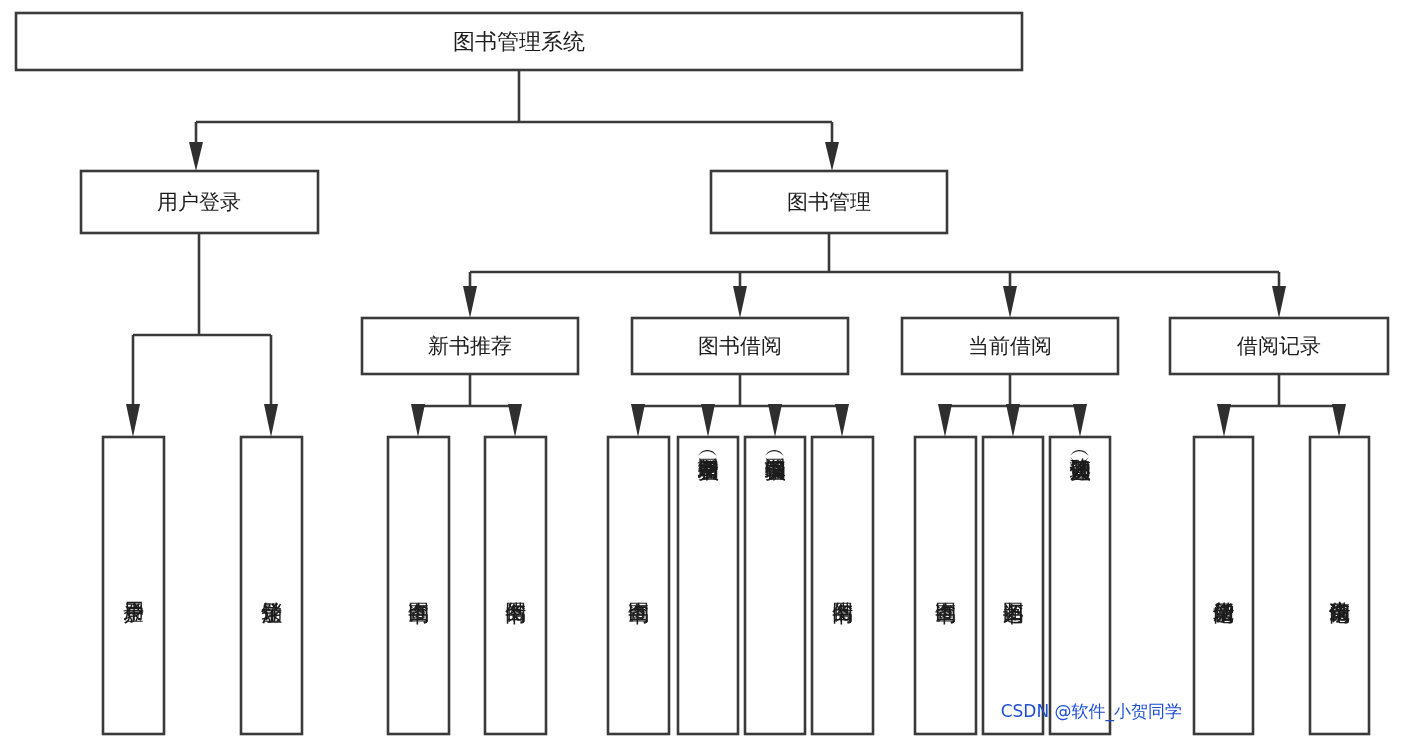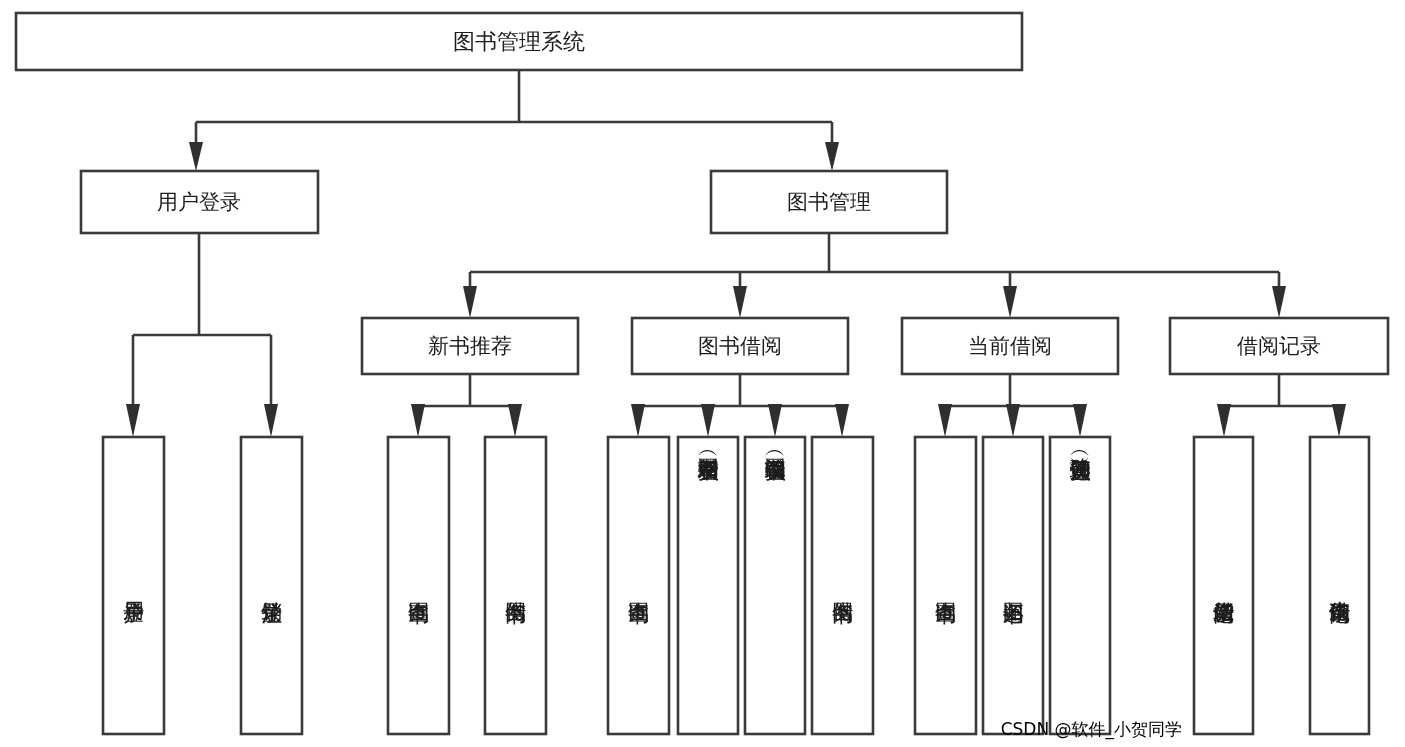--- a/index.html
+++ b/index.html
@@ -70,24 +70,24 @@
     line-height: 1.06;
     color: #1c1c1c;
     writing-mode: vertical-rl;
     text-orientation: upright;
     white-space: nowrap;
     letter-spacing: 0.5px;
   }
   .watermark {
     position: absolute;
     right: 10px;
-    bottom: 6px;
+    bottom: 24px;
     font-family: "DejaVu Sans", "Liberation Sans", sans-serif;
     font-size: 17px;
-    color: #000000;
+    color: #1d4ed8;
     white-space: nowrap;
     user-select: none;
   }
 </style>
 </head>
 <body>
 
 <div id="diagram-root">
 
   <svg id="tree-svg" viewBox="0 0 1405 747">

